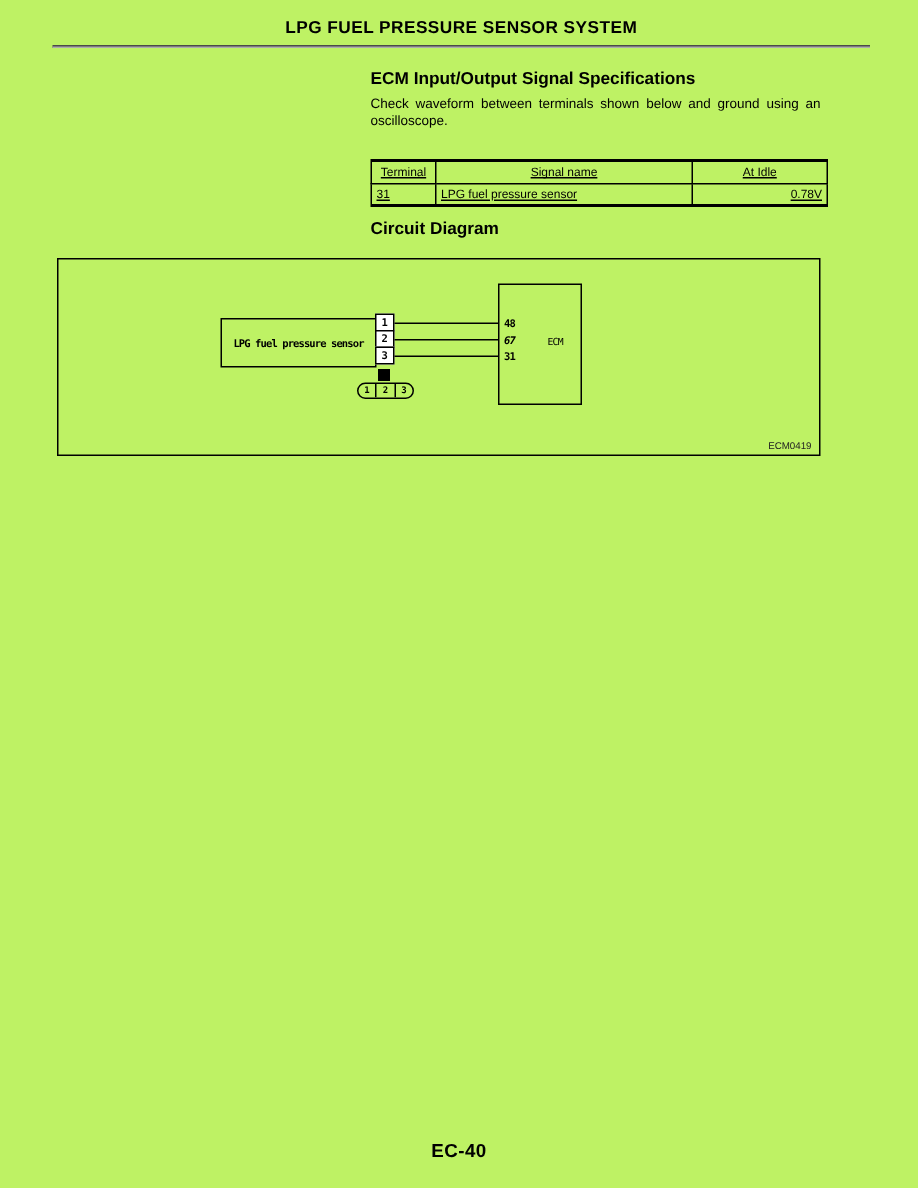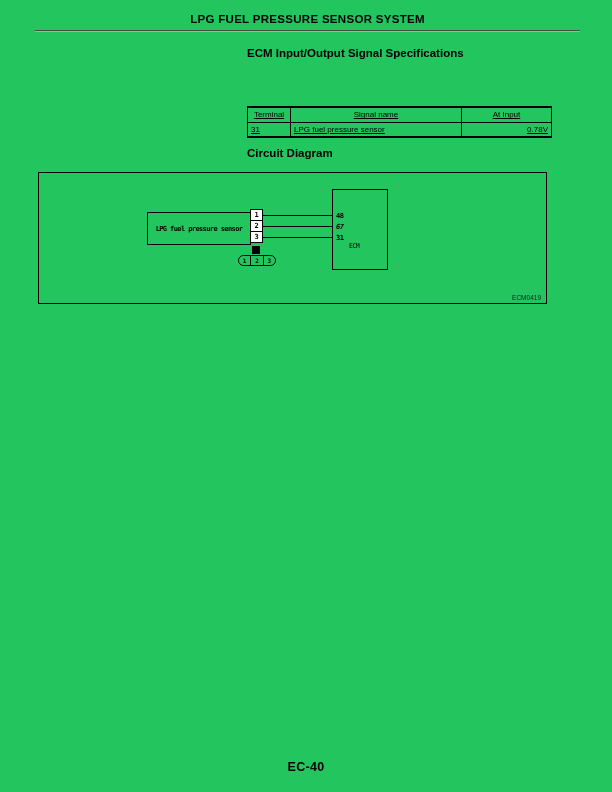--- a/index.html
+++ b/index.html
@@ -2,21 +2,21 @@
 <html><head>
 <meta charset="utf-8">
 <style>
   * { margin: 0; padding: 0; box-sizing: border-box; }
   html, body { background: #888; }
   .page {
     position: relative;
     width: 612px;
     height: 792px;
     margin: 0 auto;
-    background: #22c55e;
+    background: #bef264;
     font-family: "Liberation Sans", sans-serif;
     color: #000;
     overflow: hidden;
   }
   .page-title {
     position: absolute;
     top: 13px; left: 35px; width: 545px;
     text-align: center;
     font-size: 11.5px;
     font-weight: bold;
@@ -117,24 +117,23 @@
     left: 3px;
     font-size: 7px; font-weight: bold;
     letter-spacing: -0.5px;
     line-height: 8px;
   }
   .ecm-pin.p1 { top: 22px; }
   .ecm-pin.p2 { top: 33px; font-style: italic; }
   .ecm-pin.p3 { top: 44px; }
   .ecm-name {
     position: absolute;
-    left: 16px; top: 34px;
+    left: 32px; top: 34px;
     font-size: 6.5px; font-weight: normal;
     letter-spacing: -0.5px;
-    margin-top: 18px;
   }
   .connector-key {
     position: absolute;
     left: 213px; top: 73px;
     width: 8px; height: 8px;
     background: #000;
   }
   .connector-face {
     position: absolute;
     left: 199px; top: 82px;
@@ -169,32 +168,33 @@
 </style>
 </head>
 <body>
 
 <div class="page">
 
   <div class="page-title">LPG FUEL PRESSURE SENSOR SYSTEM</div>
   <div class="title-rule"></div>
 
   <div class="spec-heading">ECM Input/Output Signal Specifications</div>
+  <div class="spec-body">Check waveform between terminals shown below and ground using an oscilloscope.</div>
 
   <table class="spec-table">
     <colgroup>
         <col class="c1">
         <col class="c2">
         <col class="c3">
       </colgroup>
     <tbody>
         <tr>
       <th>Terminal</th>
       <th>Signal name</th>
-      <th>At Input</th>
+      <th>At Idle</th>
     </tr>
     <tr>
       <td class="cell-left">31</td>
       <td class="cell-left">LPG fuel pressure sensor</td>
       <td class="cell-center">0.78V</td>
     </tr>
   </tbody>
     </table>
 
   <div class="circuit-heading">Circuit Diagram</div>

